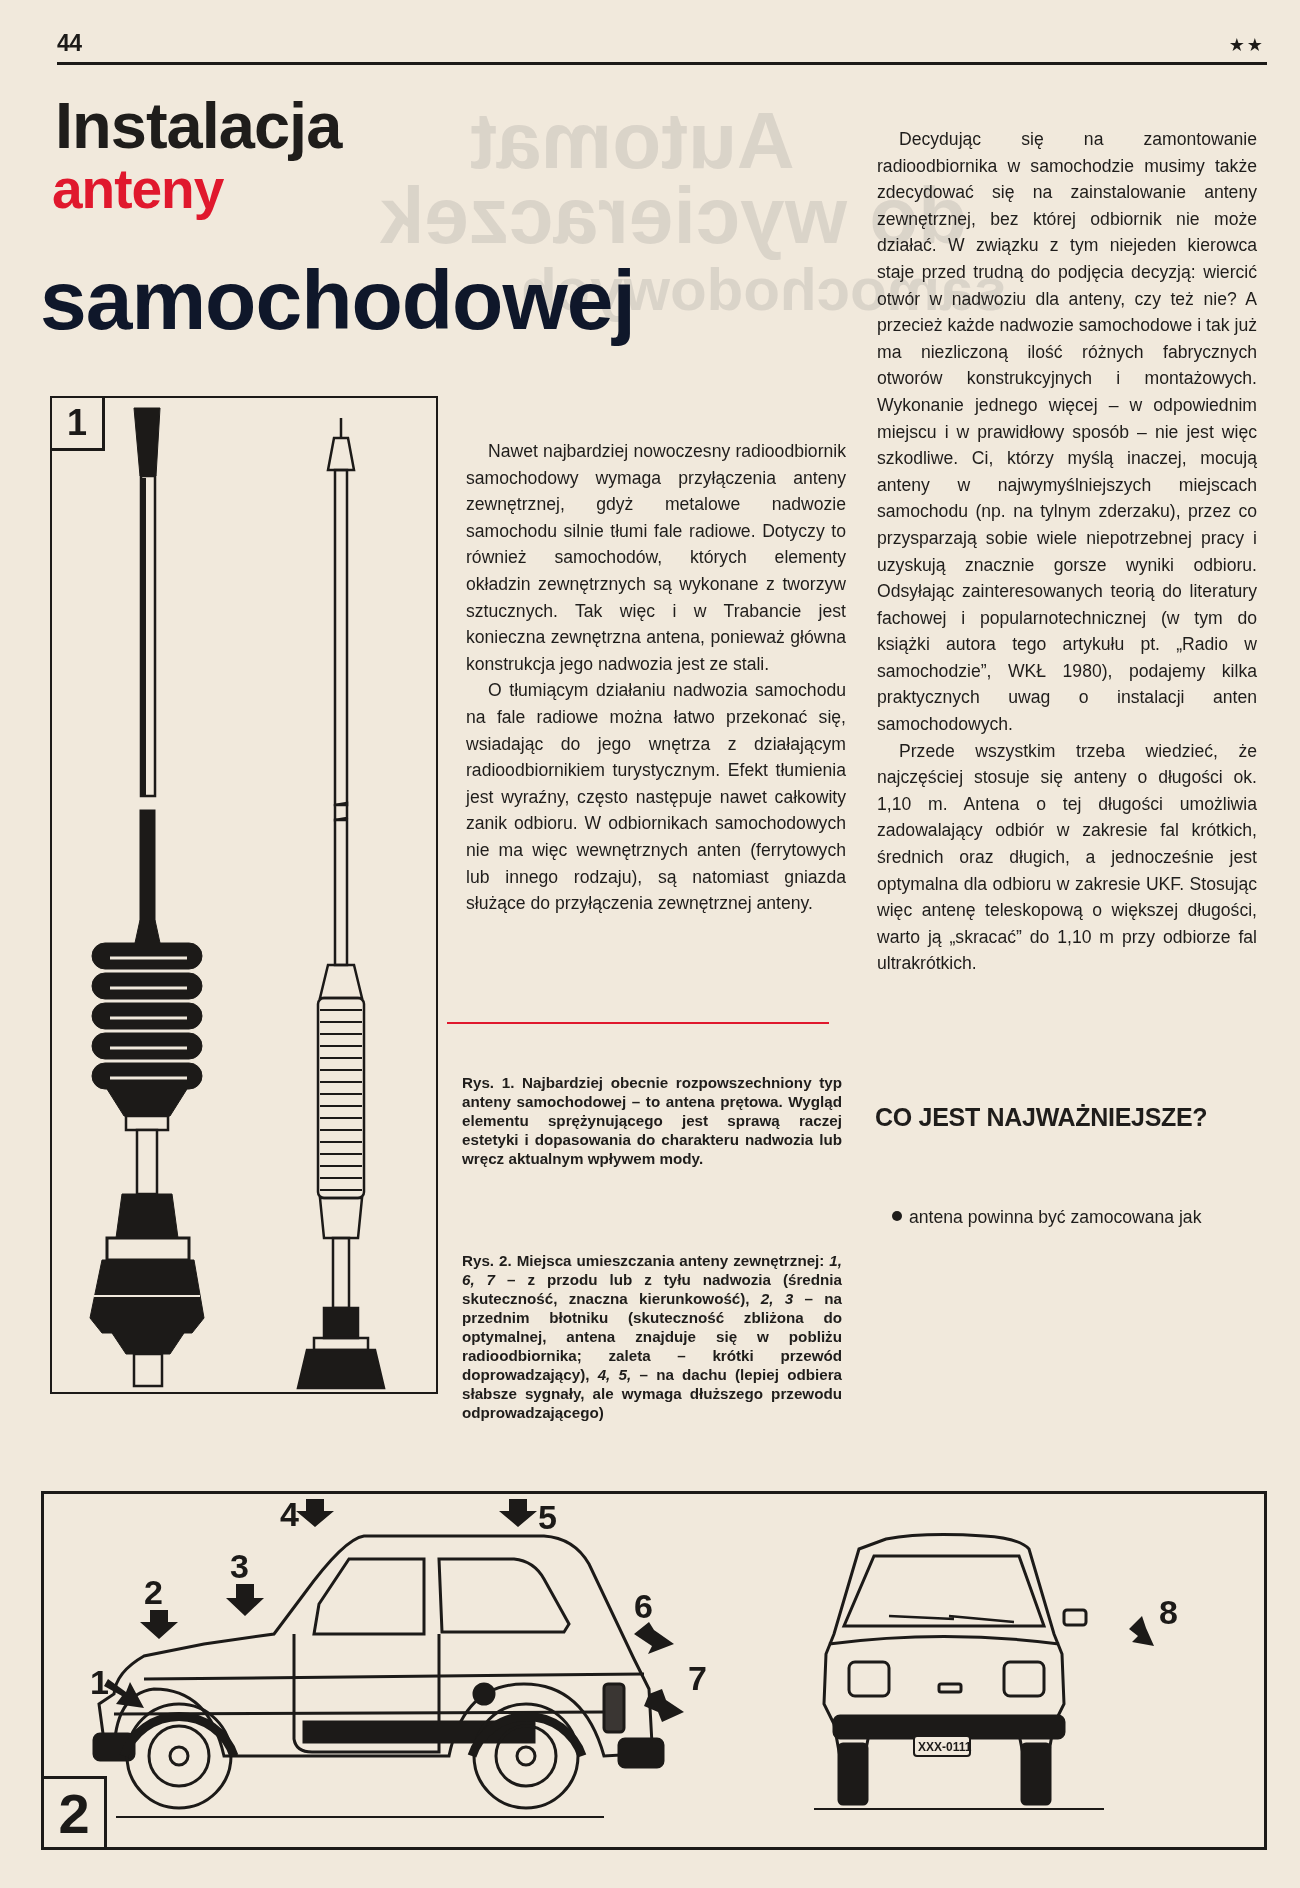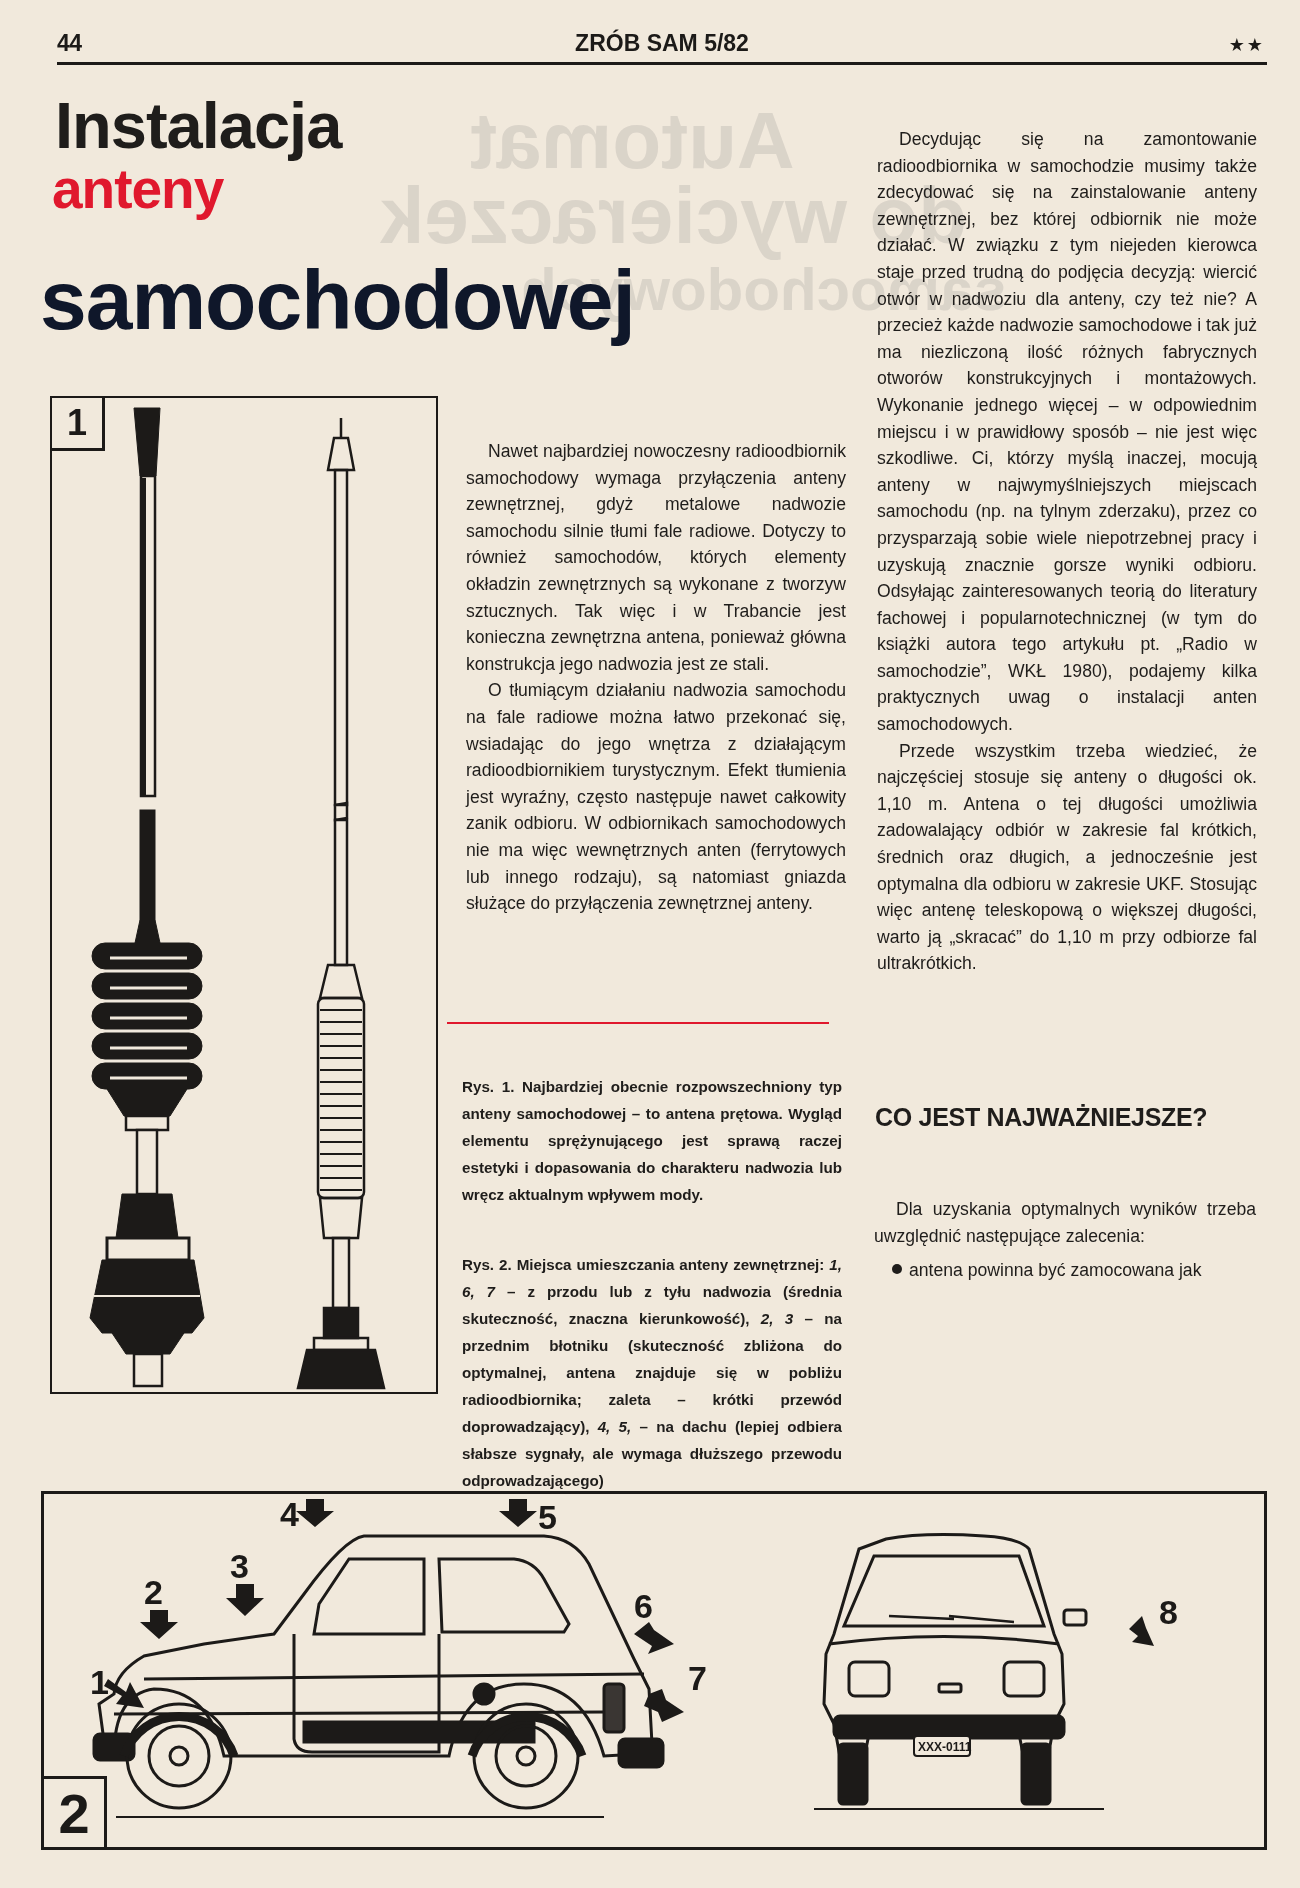--- a/index.html
+++ b/index.html
@@ -41,21 +41,21 @@
   .col-right { left: 877px; top: 94px; width: 380px; }
   .col-right2 { left: 874px; top: 1164px; width: 382px; }
   .col-right2 p.bullet { text-indent: 18px; }
   .bullet-dot { display: inline-block; width: 10px; height: 10px; border-radius: 50%; background: #1f1d1b; margin-right: 7px; vertical-align: 2px; }
 
   .section-head { left: 875px; top: 1103px; font-size: 25px; font-weight: bold; letter-spacing: -0.3px; color: #1f1d1b; }
 
   .red-rule { left: 447px; top: 1022px; width: 382px; height: 2px; background: #e0182d; }
 
   
-  .cap { font-size: 15.2px; line-height: 27px; font-weight: bold; text-align: justify; color: #1f1d1b; }
+  .cap { font-size: 15.2px; line-height: 19px; font-weight: bold; text-align: justify; color: #1f1d1b; }
   .cap1 { left: 462px; top: 1073px; width: 380px; }
   .cap2 { left: 462px; top: 1251px; width: 380px; }
   .cap em { font-style: italic; }
 
   
   .fig1 { left: 50px; top: 396px; width: 384px; height: 994px; border: 2px solid #1c1a18; }
   .fig-num { position: absolute; left: 0; top: 0; width: 50px; height: 50px; border-right: 3px solid #1c1a18; border-bottom: 3px solid #1c1a18; font-weight: bold; font-size: 36px; text-align: center; line-height: 50px; color: #1c1a18; }
 
   
   .fig2 { left: 41px; top: 1491px; width: 1220px; height: 353px; border: 3px solid #1c1a18; }
@@ -63,21 +63,20 @@
 
   svg { position: absolute; left: 0; top: 0; }
   .arrow-label { font-family: "Liberation Sans", sans-serif; font-weight: bold; font-size: 34px; fill: #1c1a18; }
   .plate { font-family: "Liberation Sans", sans-serif; font-size: 12px; font-weight: bold; fill: #1c1a18; }
 </style>
 </head>
 <body>
 
 <div class="abs hdr">
   <span class="pg">44</span>
-  <span class="mag">ZRÓB SAM 5/82</span>
   <span class="stars">★★</span>
 </div>
 <div class="abs hdr-rule"></div>
 
 <div class="abs ghost g1">Automat</div>
 <div class="abs ghost g2">do wycieraczek</div>
 <div class="abs ghost g3">samochodowych</div>
 
 <div class="abs t1">Instalacja</div>
 <div class="abs t2">anteny</div>
@@ -166,21 +165,20 @@
 <div class="abs cap cap2"><span>Rys. 2. Miejsca umieszczania anteny zewnętrznej: </span><em>1, 6, 7</em><span> – z przodu lub z tyłu nadwozia (średnia skuteczność, znaczna kierunkowość), </span><em>2, 3</em><span> – na przednim błotniku (skuteczność zbliżona do optymalnej, antena znajduje się w pobliżu radioodbiornika; zaleta – krótki przewód doprowadzający), </span><em>4, 5,</em><span> – na dachu (lepiej odbiera słabsze sygnały, ale wymaga dłuższego przewodu odprowadzającego)</span></div>
 
 <div class="abs col col-right">
   <p>Decydując się na zamontowanie radioodbiornika w samochodzie musimy także zdecydować się na zainstalowanie anteny zewnętrznej, bez której odbiornik nie może działać. W związku z tym niejeden kierowca staje przed trudną do podjęcia decyzją: wiercić otwór w nadwoziu dla anteny, czy też nie? A przecież każde nadwozie samochodowe i tak już ma niezliczoną ilość różnych fabrycznych otworów konstrukcyjnych i montażowych. Wykonanie jednego więcej – w odpowiednim miejscu i w prawidłowy sposób – nie jest więc szkodliwe. Ci, którzy myślą inaczej, mocują anteny w najwymyślniejszych miejscach samochodu (np. na tylnym zderzaku), przez co przysparzają sobie wiele niepotrzebnej pracy i uzyskują znacznie gorsze wyniki odbioru. Odsyłając zainteresowanych teorią do literatury fachowej i popularnotechnicznej (w tym do książki autora tego artykułu pt. „Radio w samochodzie”, WKŁ 1980), podajemy kilka praktycznych uwag o instalacji anten samochodowych.</p>
   <p>Przede wszystkim trzeba wiedzieć, że najczęściej stosuje się anteny o długości ok. 1,10 m. Antena o tej długości umożliwia zadowalający odbiór w zakresie fal krótkich, średnich oraz długich, a jednocześnie jest optymalna dla odbioru w zakresie UKF. Stosując więc antenę teleskopową o większej długości, warto ją „skracać” do 1,10 m przy odbiorze fal ultrakrótkich.</p>
 </div>
 
 <div class="abs section-head">CO JEST NAJWAŻNIEJSZE?</div>
 
 <div class="abs col col-right2">
-  <p>Dla uzyskania optymalnych wyników trzeba uwzględnić następujące zalecenia:</p>
   <p class="bullet" style="margin-top:8px"><span class="bullet-dot"></span><span>antena powinna być zamocowana jak</span></p>
 </div>
 
 <div class="abs fig2">
   <svg width="1220" height="353" viewBox="0 0 1220 353">
     <defs>
       <marker id="ah" viewBox="0 0 10 10" refX="5" refY="5" markerWidth="3" markerHeight="3" orient="auto">
         <path d="M0 0 L10 5 L0 10 Z" fill="#1c1a18"></path>
       </marker>
     </defs>

